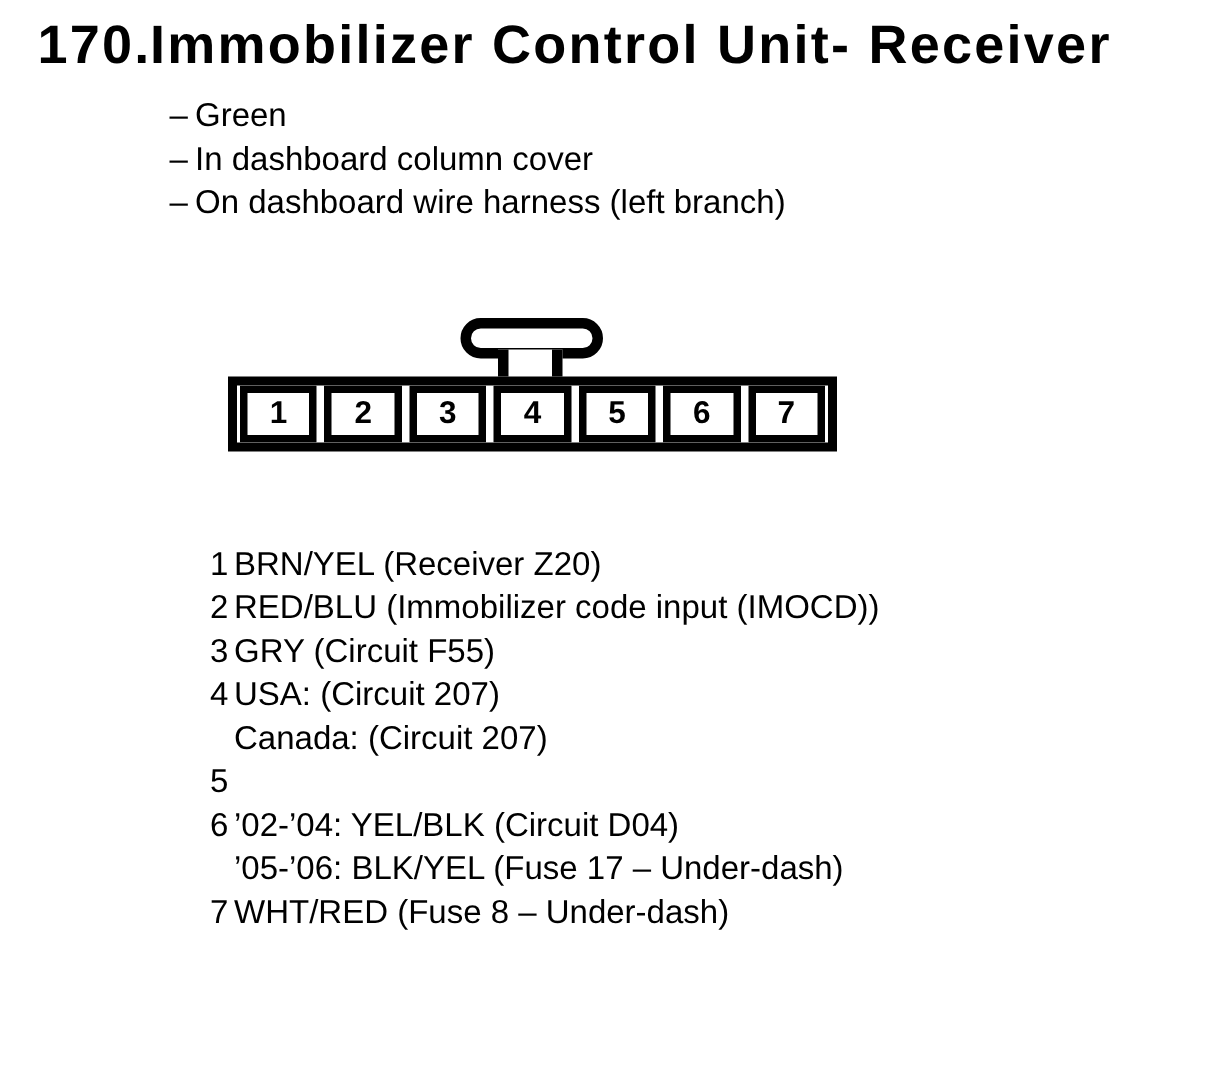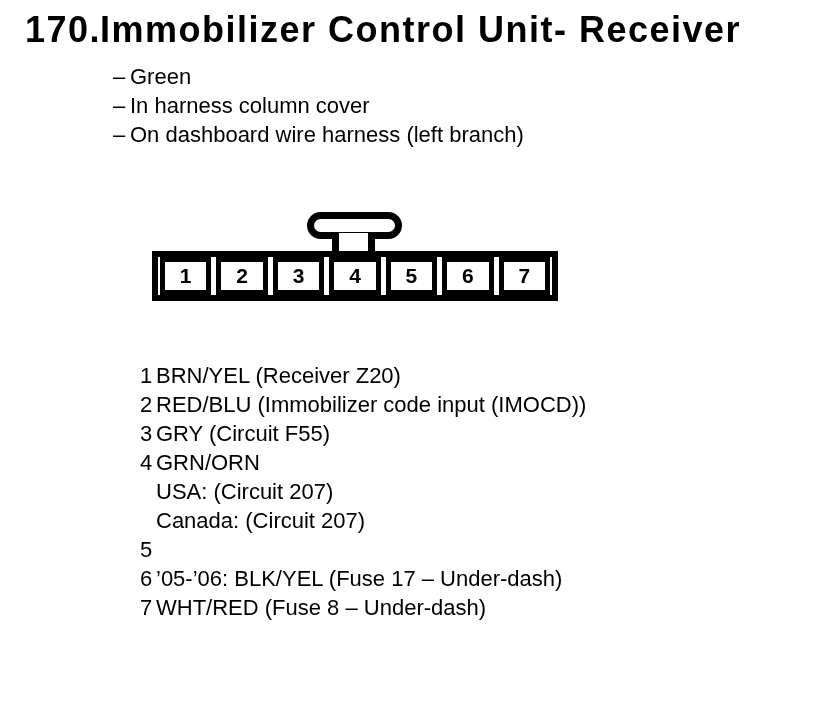--- a/index.html
+++ b/index.html
@@ -130,21 +130,21 @@
     <span class="title-text">Immobilizer Control Unit- Receiver</span>
   </div>
 
   <div class="notes">
     <div class="note-line">
       <span class="note-dash">–</span>
       <span>Green</span>
     </div>
     <div class="note-line">
       <span class="note-dash">–</span>
-      <span>In harness column cover</span>
+      <span>In dashboard column cover</span>
     </div>
     <div class="note-line">
       <span class="note-dash">–</span>
       <span>On dashboard wire harness (left branch)</span>
     </div>
   </div>
 
   <div>
     <div class="tab-cap"></div>
     <div class="tab-stem"></div>
@@ -178,33 +178,33 @@
     <div class="pin-row">
       <span class="pin-num">3</span>
       <div class="pin-lines">
         <div>GRY (Circuit F55)</div>
       </div>
     </div>
 
     <div class="pin-row">
       <span class="pin-num">4</span>
       <div class="pin-lines">
-        <div>GRN/ORN</div>
         <div>USA: (Circuit 207)</div>
         <div>Canada: (Circuit 207)</div>
       </div>
     </div>
 
     <div class="pin-row">
       <span class="pin-num">5</span>
     </div>
 
     <div class="pin-row">
       <span class="pin-num">6</span>
       <div class="pin-lines">
+        <div>’02-’04: YEL/BLK (Circuit D04)</div>
         <div>’05-’06: BLK/YEL (Fuse 17 – Under-dash)</div>
       </div>
     </div>
 
     <div class="pin-row">
       <span class="pin-num">7</span>
       <div class="pin-lines">
         <div>WHT/RED (Fuse 8 – Under-dash)</div>
       </div>
     </div>

